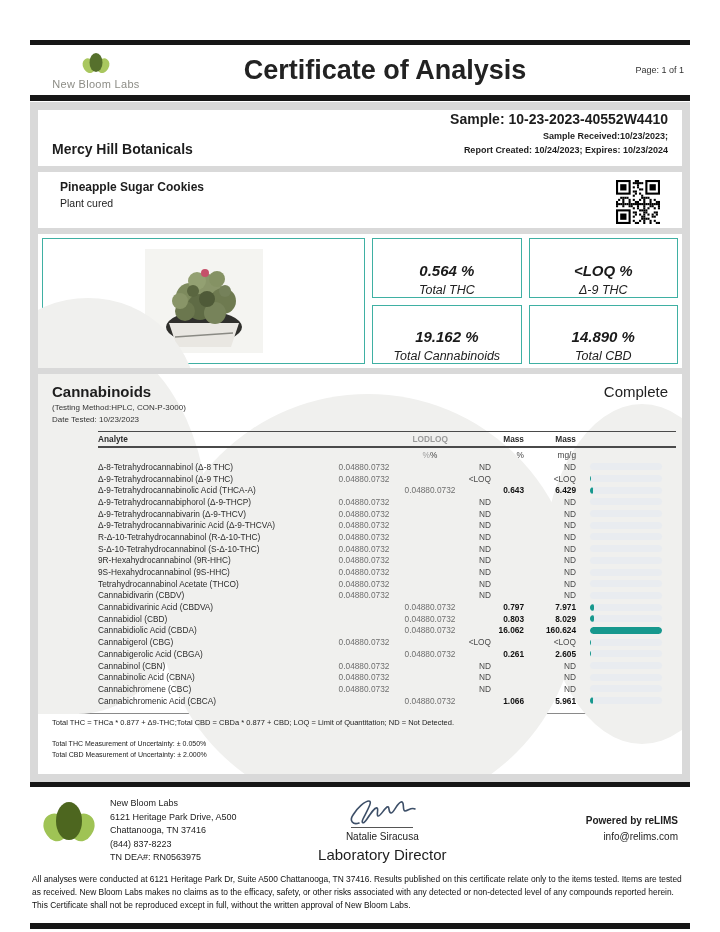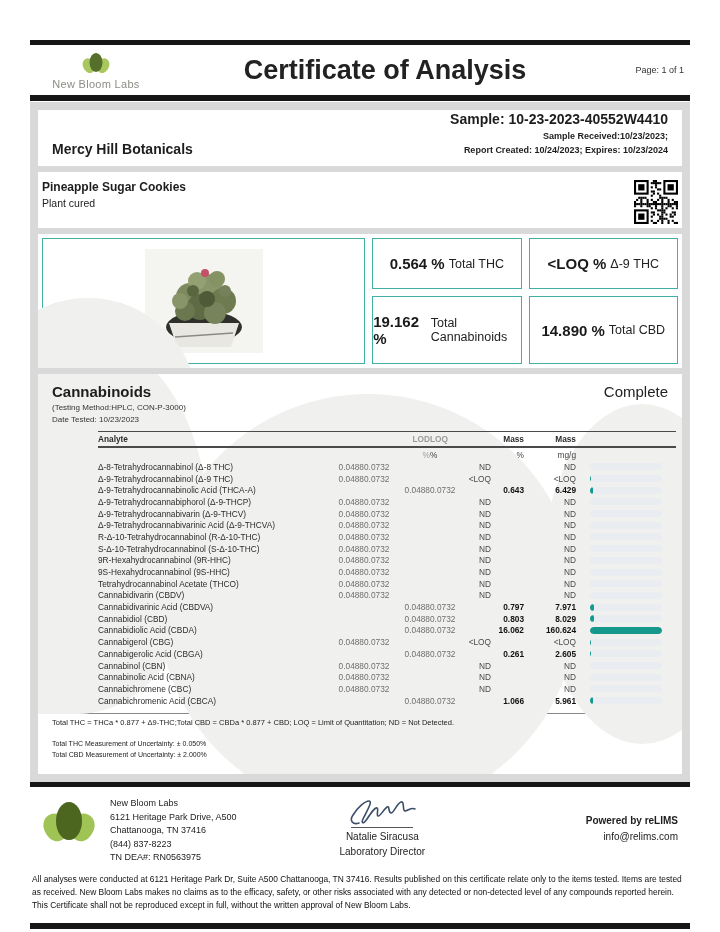--- a/index.html
+++ b/index.html
@@ -29,29 +29,29 @@
   .gray{background:#d9d9d9;padding:8px;margin-top:1px;}
   .card{background:#ffffff;position:relative;overflow:hidden;}
   .card + .card{margin-top:6px;}
   
   .client{display:flex;justify-content:space-between;padding:9px 14px;height:38px;align-items:flex-end;}
   .client-name{font-size:14px;font-weight:bold;}
   .sample-block{text-align:right;}
   .sample-id{font-size:14px;font-weight:bold;}
   .sample-sub{font-size:9px;font-weight:bold;margin-top:3px;line-height:1.5;}
   
-  .product{display:flex;justify-content:space-between;padding:8px 4px;height:40px;}
+  .product{display:flex;justify-content:space-between;padding:8px 22px;height:40px;}
   .prod-name{font-size:12px;font-weight:bold;}
   .prod-type{font-size:10.5px;margin-top:3px;color:#222;}
   .qr svg{display:block;}
   
   .summary{display:flex;gap:7px;padding:4px;height:126px;}
   .photo-box{flex:1.05;border:1.5px solid #3fb0a3;display:flex;align-items:center;justify-content:center;background:#fff;}
   .metrics{flex:1;display:grid;grid-template-columns:1fr 1fr;gap:7px;}
-  .metric{border:1.5px solid #3fb0a3;background:#fff;display:flex;flex-direction:row;align-items:center;justify-content:center;gap:4px;}
+  .metric{border:1.5px solid #3fb0a3;background:#fff;display:flex;flex-direction:column;align-items:center;justify-content:flex-end;gap:4px;font-style:italic;}
   .metric .val{font-size:15px;font-weight:bold;color:#1a1a1a;}
   .metric .lab{font-size:12.5px;color:#222;}
   
   .cann{padding:9px 14px 8px;height:383px;}
   .wm{position:absolute;border-radius:50%;background:#f0f0ee;z-index:0;}
   .cann-head{display:flex;justify-content:space-between;align-items:flex-start;position:relative;z-index:1;}
   .cann-title{font-size:15px;font-weight:bold;}
   .cann-status{font-size:15px;color:#222;}
   .cann-meta{font-size:8px;color:#333;margin-top:3px;position:relative;z-index:1;}
   .tbl{margin:7px 0 0 46px;width:578px;position:relative;z-index:1;}
@@ -74,21 +74,21 @@
   .trow.total-row{font-weight:bold;border-bottom:1px solid #555;height:13px;}
   .foot-sep{border:none;border-top:1px solid #8a8a8a;margin:7px 0 0 0;}
   .footnote{font-size:7.5px;color:#222;margin-top:4px;position:relative;z-index:1;}
   .notes{font-size:7px;color:#222;margin-top:12px;line-height:1.5;position:relative;z-index:1;}
   
   .footer{display:flex;align-items:flex-start;padding:10px 12px 4px;}
   .addr{font-size:9px;line-height:13.5px;margin-left:14px;color:#1c1c1c;}
   .sig-col{flex:1;display:flex;flex-direction:column;align-items:center;margin-top:-2px;}
   .sig-line{width:62px;border-top:1.5px solid #555;margin-top:-4px;}
   .sig-name{font-size:10px;margin-top:3px;}
-  .sig-role{font-size:10px;margin-top:4px;}
+  .sig-role{font-size:15px;margin-top:4px;}
   .relims{width:150px;text-align:right;padding-top:16px;font-size:10px;line-height:1.6;}
   .relims .pb{font-weight:bold;}
   .disclaimer{font-size:8.4px;line-height:1.6;color:#111;padding:4px 2px 8px;}
   .bar-bottom{height:6px;background:#161616;margin-top:2px;}
 </style>
 </head>
 <body>
 
 <div class="page">
 

